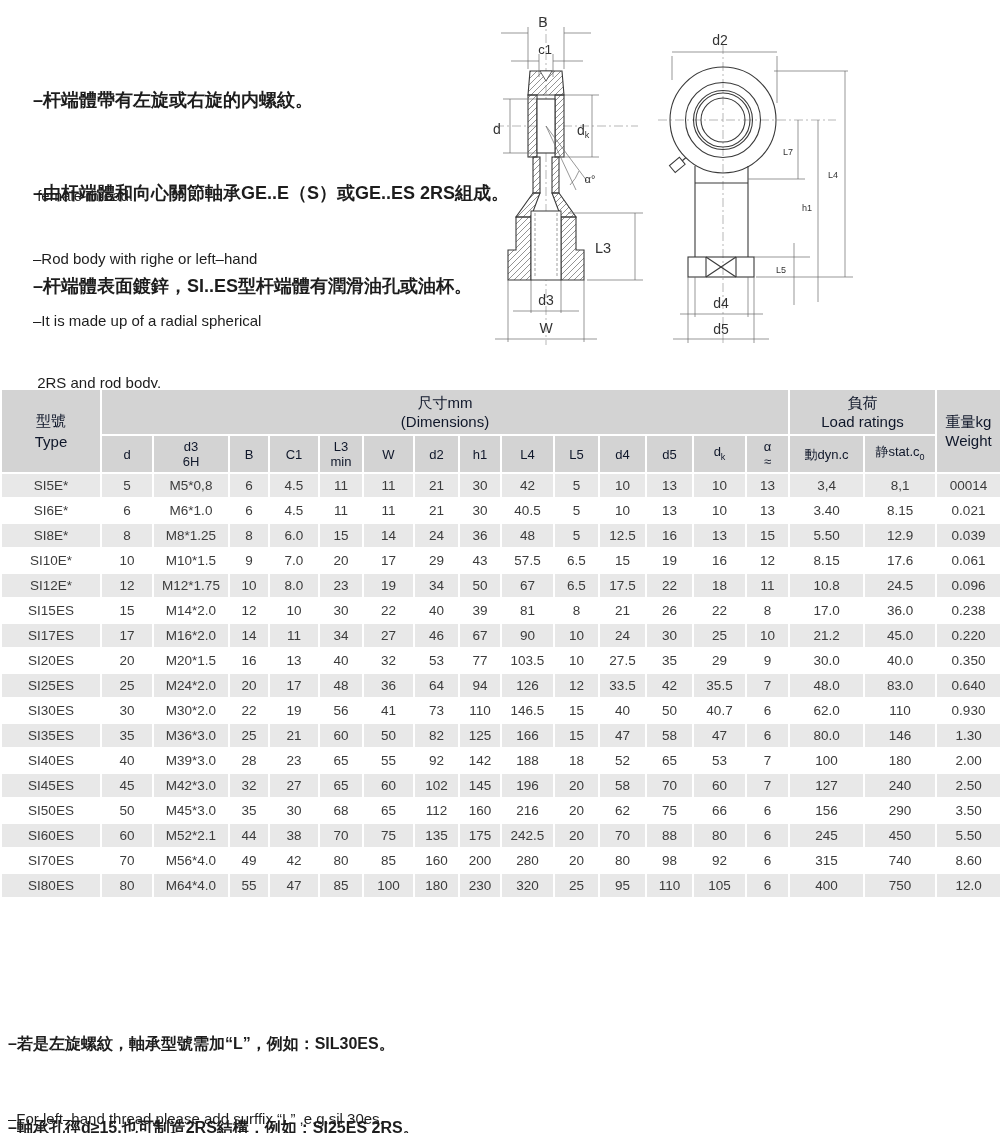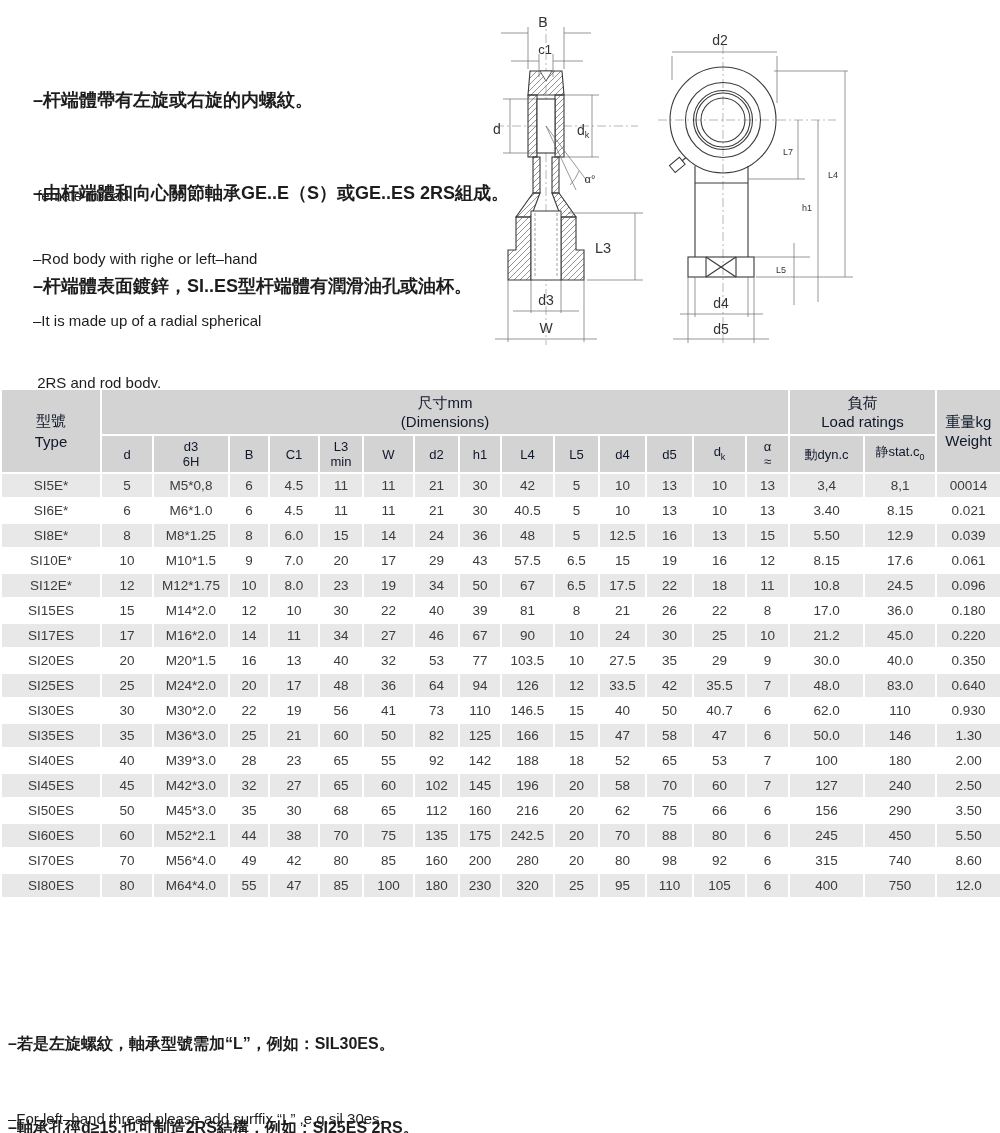--- a/index.html
+++ b/index.html
@@ -351,21 +351,21 @@
           <td>40</td>
           <td>39</td>
           <td>81</td>
           <td>8</td>
           <td>21</td>
           <td>26</td>
           <td>22</td>
           <td>8</td>
           <td>17.0</td>
           <td>36.0</td>
-          <td>0.180</td>
+          <td>0.238</td>
         </tr>
         <tr>
           <td>SI17ES</td>
           <td>17</td>
           <td>M16*2.0</td>
           <td>14</td>
           <td>11</td>
           <td>34</td>
           <td>27</td>
           <td>46</td>
@@ -449,21 +449,21 @@
           <td>60</td>
           <td>50</td>
           <td>82</td>
           <td>125</td>
           <td>166</td>
           <td>15</td>
           <td>47</td>
           <td>58</td>
           <td>47</td>
           <td>6</td>
-          <td>50.0</td>
+          <td>80.0</td>
           <td>146</td>
           <td>1.30</td>
         </tr>
         <tr>
           <td>SI40ES</td>
           <td>40</td>
           <td>M39*3.0</td>
           <td>28</td>
           <td>23</td>
           <td>65</td>

